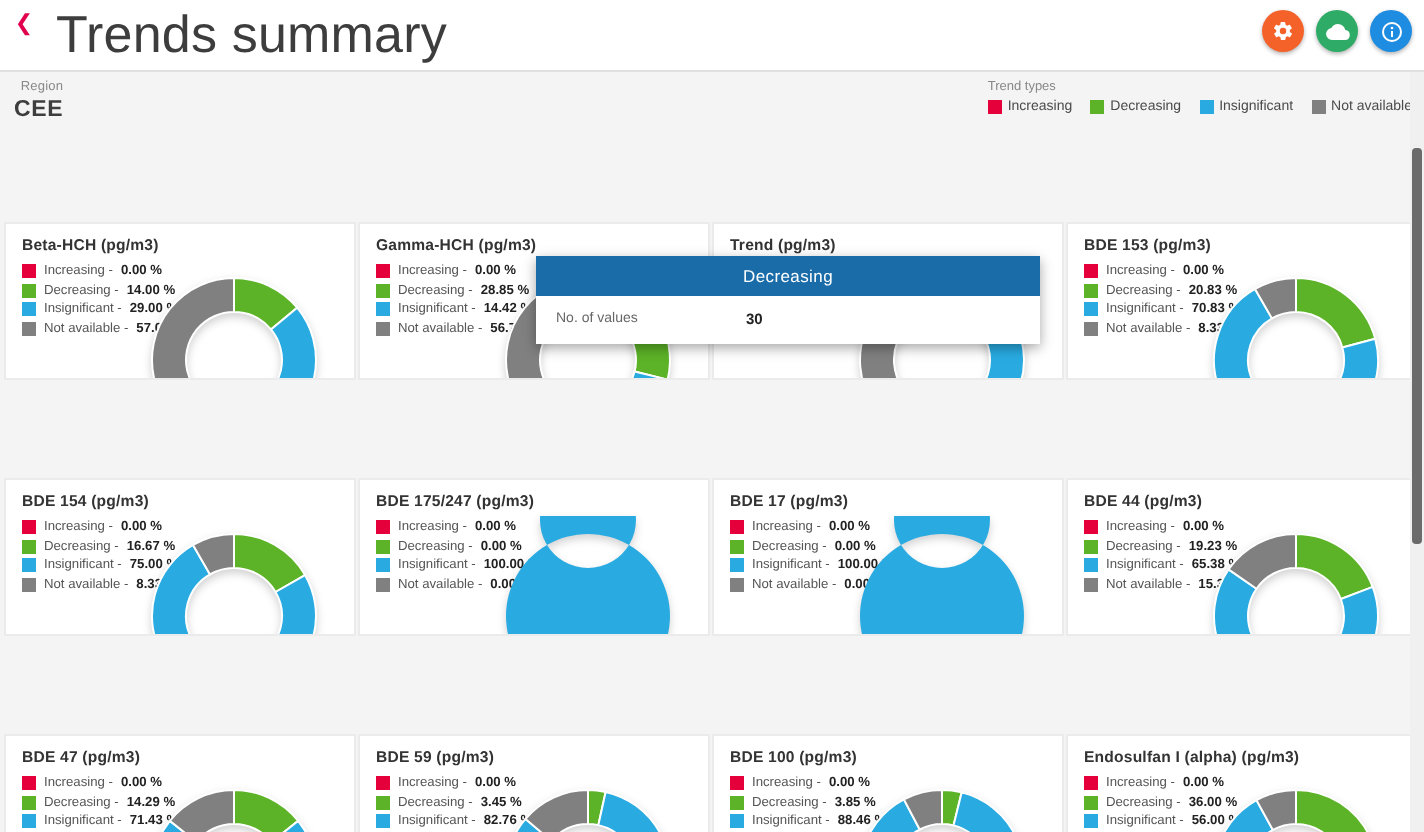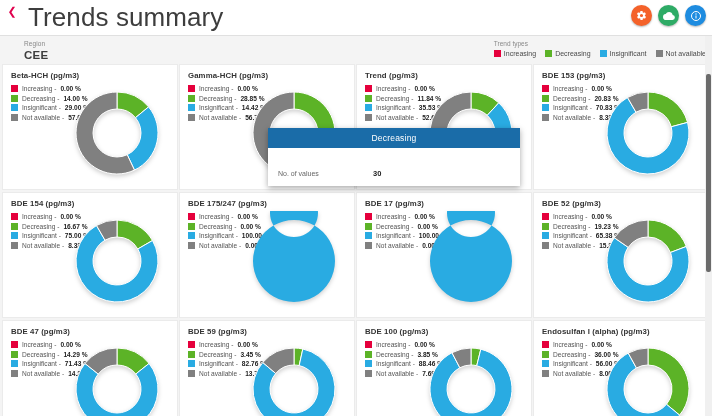--- a/index.html
+++ b/index.html
@@ -81,21 +81,21 @@
 
   
   .sub-bar {
     position: absolute;
     top: 36px; left: 0;
     width: 712px;
     height: 28px;
     background: #f4f4f4;
   }
 
-  .region-block { position: absolute; left: 24px; top: 4px; }
+  .region-block { position: absolute; left: 7px; top: 4px; text-align: right; }
   .region-label {
     font-size: 6.5px;
     color: #888;
     line-height: 8px;
     letter-spacing: 0.1px;
   }
   .region-value {
     font-size: 11.5px;
     font-weight: bold;
     color: #3d3d3d;
@@ -127,20 +127,21 @@
     grid-auto-rows: 126px;
     gap: 2px 1px;
     padding-left: 2px;
   }
 
   .card {
     position: relative;
     background: #ffffff;
     border: 1px solid #ebebeb;
     overflow: hidden;
+    margin-top: 47px;
   }
 
   .card-title {
     position: absolute;
     left: 8px;
     top: 6px;
     font-size: 7.8px;
     font-weight: bold;
     color: #333;
     white-space: nowrap;
@@ -183,21 +184,21 @@
     background: #1a6ca8;
     color: #ffffff;
     font-size: 8.5px;
     text-align: center;
     padding: 5px 0;
     letter-spacing: 0.2px;
   }
   .tooltip-body {
     display: flex;
     align-items: center;
-    padding: 21px 0 8px 0;
+    padding: 7px 0 8px 0;
     background: #ffffff;
   }
   .tooltip-key {
     width: 105px;
     padding-left: 10px;
     font-size: 7px;
     color: #666;
   }
   .tooltip-val {
     font-size: 7.5px;
@@ -497,21 +498,21 @@
             <span class="cl-val">0.00 %</span>
           </div>
         </div>
         <div class="donut-wrap">
           <svg width="100" height="100" viewBox="0 0 100 100">
             <path d="M 50 9 A 41 41 0 1 1 49.99 9 Z M 50 26 A 24 24 0 1 0 49.99 26 Z" fill="#29abe2" fill-rule="evenodd"></path>
           </svg>
         </div>
       </div>
       <div class="card">
-        <div class="card-title">BDE 52 (pg/m3)</div>
+        <div class="card-title">BDE 44 (pg/m3)</div>
         <div class="card-legend">
           <div class="cl-row">
             <span class="cl-swatch" style="background: rgb(229, 0, 60);"></span>
             <span class="cl-name">Increasing -</span>
             <span class="cl-val">0.00 %</span>
           </div>
           <div class="cl-row">
             <span class="cl-swatch" style="background: rgb(92, 179, 39);"></span>
             <span class="cl-name">Decreasing -</span>
             <span class="cl-val">19.23 %</span>

